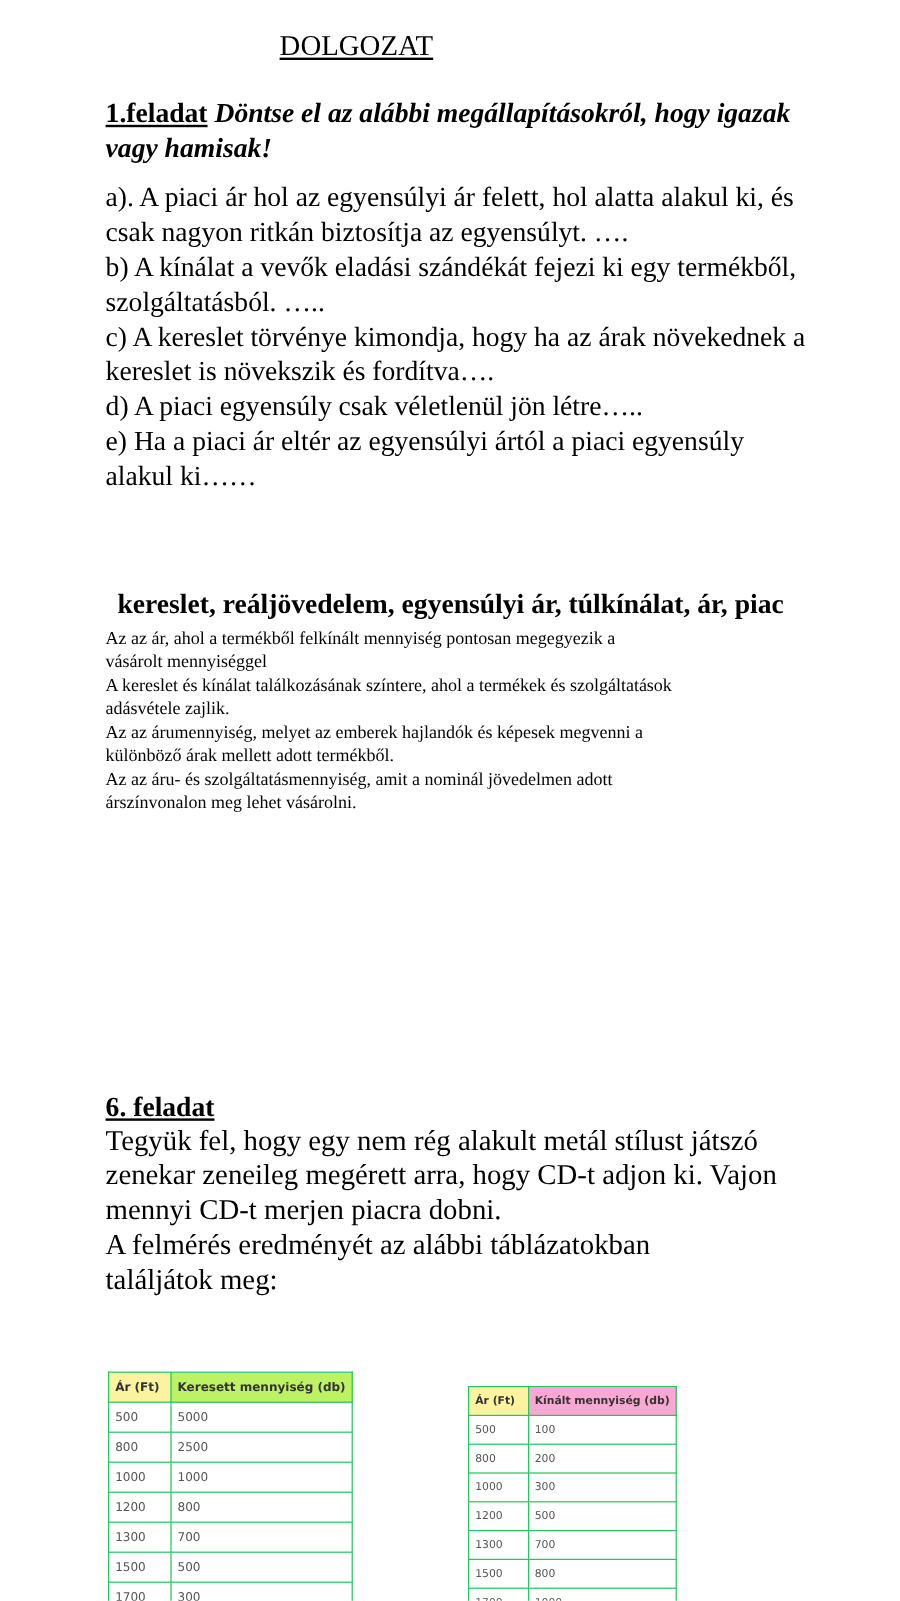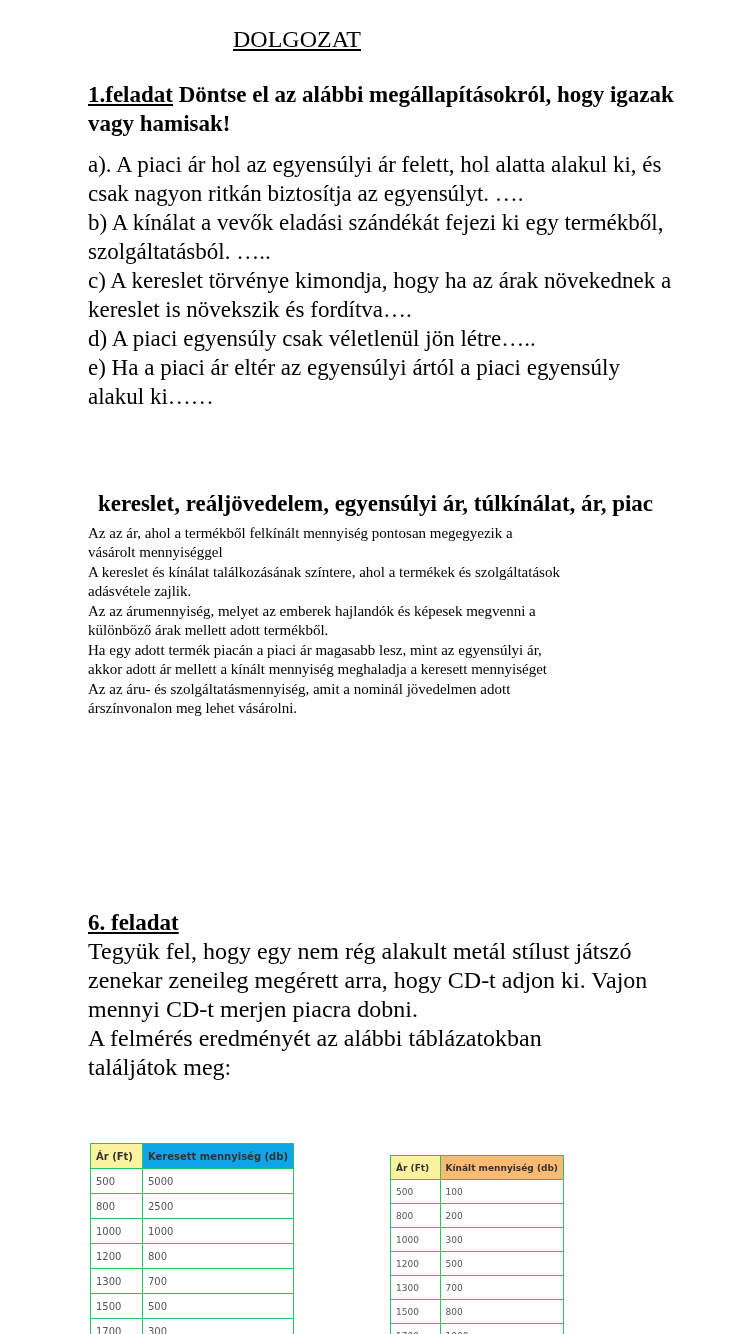--- a/index.html
+++ b/index.html
@@ -10,21 +10,21 @@
     position: relative;
   }
   .page { position: absolute; left: 0; top: 0; width: 750px; height: 1334px; }
   .title {
     position: absolute; left: 0; width: 594px; top: 24px; text-align: center;
     font-size: 24px; text-decoration: underline; line-height: 30px;
   }
   .block { position: absolute; left: 88px; width: 590px; }
   .heading { font-size: 23px; font-weight: bold; line-height: 29px; }
   .heading .num { text-decoration: underline; font-style: normal; text-align: center; }
-  .heading .ins { }
+  .heading .ins { font-style: italic; }
   .item { font-size: 23px; line-height: 29px; margin-top: 0; }
   .item:first-child { margin-top: 12px; }
   .terms {
     font-size: 23px; font-weight: bold; line-height: 28px; text-align: center;
     width: 575px; margin-left: 0;
   }
   .def { font-size: 15px; line-height: 19px; margin-top: 1px; width: 475px; }
   .def:first-child { margin-top: 0; }
   .para { font-size: 24px; line-height: 29px; }
   .h3 { font-size: 23px; font-weight: bold; text-decoration: underline; line-height: 29px; }
@@ -66,40 +66,39 @@
       <div class="item">e) Ha a piaci ár eltér az egyensúlyi ártól a piaci egyensúly alakul ki……</div>
     </div>
   </div>
 
   <div class="block" style="top:490px;">
     <div class="terms">kereslet, reáljövedelem, egyensúlyi ár, túlkínálat, ár, piac</div>
     <div style="margin-top:6px;">
       <div class="def">Az az ár, ahol a termékből felkínált mennyiség pontosan megegyezik a vásárolt mennyiséggel</div>
       <div class="def">A kereslet és kínálat találkozásának színtere, ahol a termékek és szolgáltatások adásvétele zajlik.</div>
       <div class="def">Az az árumennyiség, melyet az emberek hajlandók és képesek megvenni a különböző árak mellett adott termékből.</div>
-      <div class="def" style="width:485px;">Ha egy adott termék piacán a piaci ár magasabb lesz, mint az egyensúlyi ár, akkor adott ár mellett a kínált mennyiség meghaladja a keresett mennyiséget</div>
       <div class="def">Az az áru- és szolgáltatásmennyiség, amit a nominál jövedelmen adott árszínvonalon meg lehet vásárolni.</div>
     </div>
   </div>
 
   <div class="block" style="top:908px;">
     <div class="h3">6. feladat</div>
     <div class="para">Tegyük fel, hogy egy nem rég alakult metál stílust játszó zenekar zeneileg megérett arra, hogy CD-t adjon ki. Vajon mennyi CD-t merjen piacra dobni.</div>
     <div class="para" style="width:500px;">A felmérés eredményét az alábbi táblázatokban találjátok meg:</div>
   </div>
 
   <table class="t" id="t-demand">
     <colgroup>
         <col class="c1">
         <col>
       </colgroup>
     <thead>
       <tr>
         <th style="background: rgb(251, 243, 160);">Ár (Ft)</th>
-        <th style="background: #0ea5e9;">Keresett mennyiség (db)</th>
+        <th style="background: #bef264;">Keresett mennyiség (db)</th>
       </tr>
     </thead>
     <tbody>
       <tr>
           <td>500</td>
           <td>5000</td>
         </tr>
       <tr>
           <td>800</td>
           <td>2500</td>
@@ -128,21 +127,21 @@
   </table>
 
   <table class="t" id="t-supply">
     <colgroup>
         <col class="c1">
         <col>
       </colgroup>
     <thead>
       <tr>
         <th style="background: rgb(251, 243, 160);">Ár (Ft)</th>
-        <th style="background: #fdba74;">Kínált mennyiség (db)</th>
+        <th style="background: #f9a8d4;">Kínált mennyiség (db)</th>
       </tr>
     </thead>
     <tbody>
       <tr>
           <td>500</td>
           <td>100</td>
         </tr>
       <tr>
           <td>800</td>
           <td>200</td>

